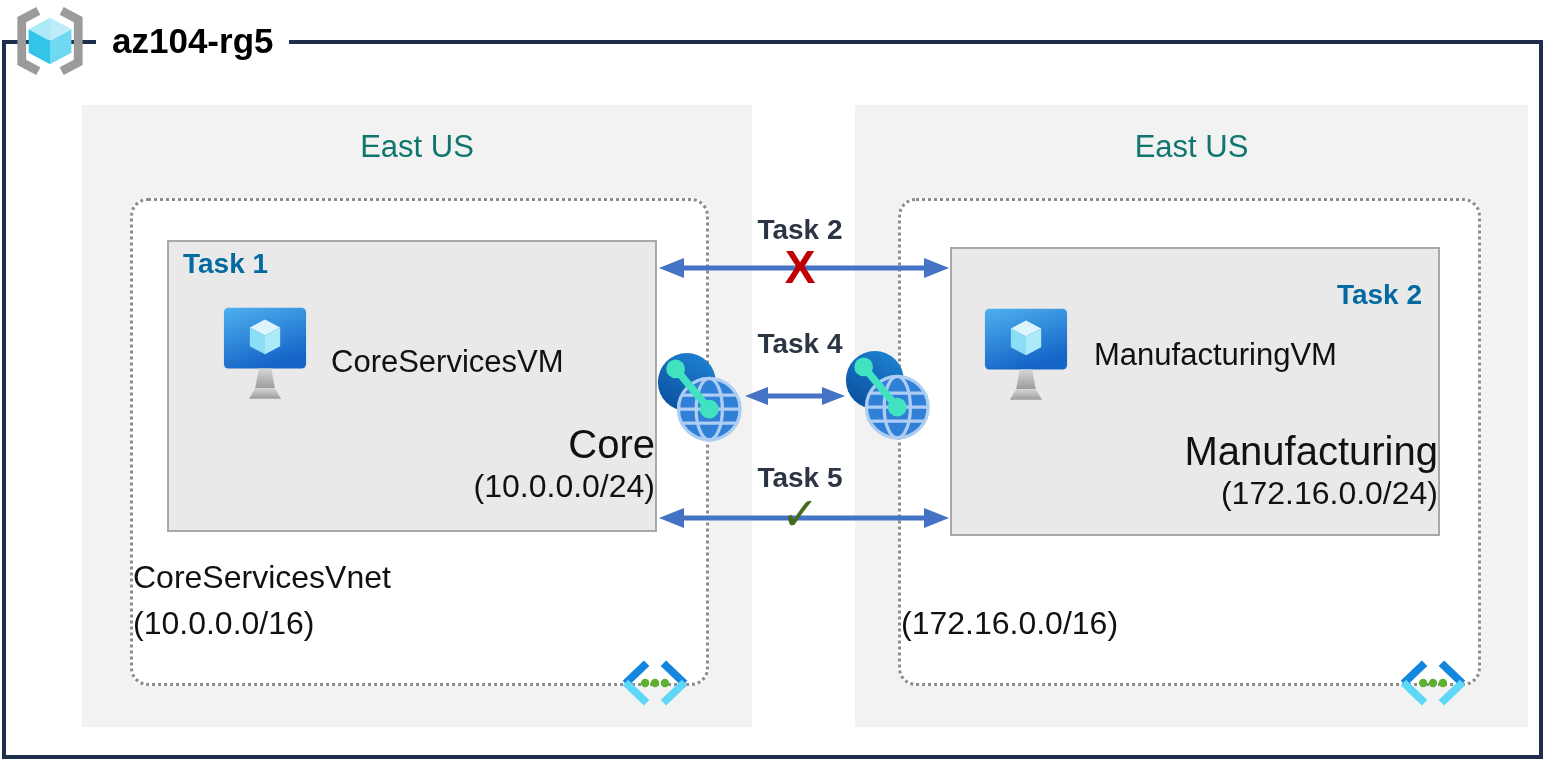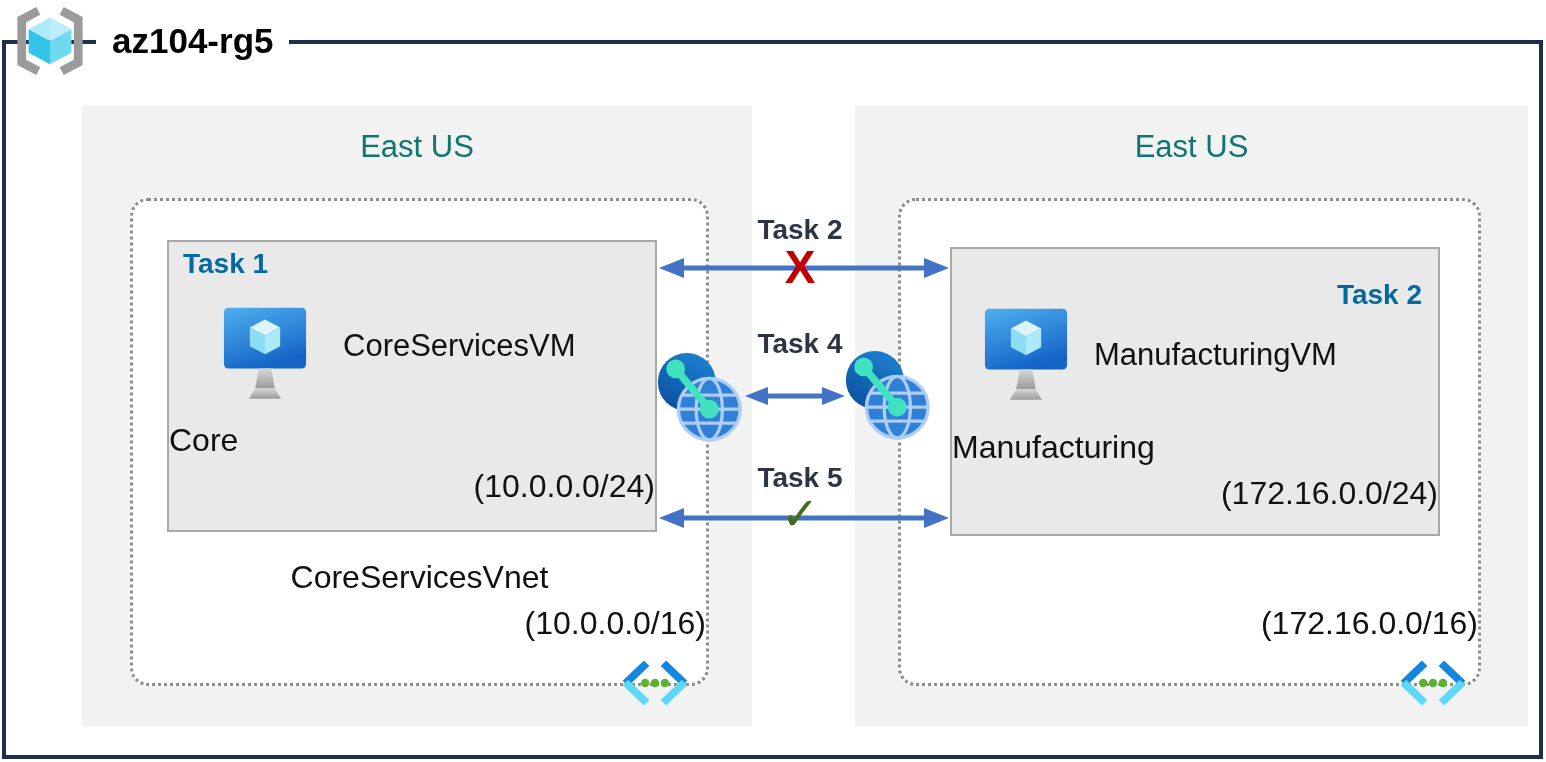--- a/index.html
+++ b/index.html
@@ -23,26 +23,26 @@
   .subnet-box{position:absolute;background:#e9e9e9;border:2px solid #a8a8a8;}
   .subnet-box.left{left:167px;top:240px;width:486px;height:288px;}
   .subnet-box.right{left:950px;top:247px;width:486px;height:285px;}
   .task-label{position:absolute;font-size:28px;font-weight:bold;color:#0369a1;white-space:nowrap;}
   .subnet-box.left .task-label{left:14px;top:6px;}
   .subnet-box.right .task-label{right:16px;top:6px;margin-top:24px;}
   .vm-icon{position:absolute;width:88px;height:100px;}
   .subnet-box.left .vm-icon{left:52px;top:64px;}
   .subnet-box.right .vm-icon{left:30px;top:58px;}
   .vm-name{position:absolute;font-size:31px;color:#111;white-space:nowrap;}
-  .subnet-box.left .vm-name{left:162px;top:86px;margin-left:12px;}
+  .subnet-box.left .vm-name{left:162px;top:102px;}
   .subnet-box.right .vm-name{left:142px;top:88px;text-align:center;}
-  .subnet-name{position:absolute;left:0;width:100%;text-align:left;font-size:32px;top:180px;}
+  .subnet-name{position:absolute;left:0;width:100%;text-align:right;font-size:40px;top:180px;}
   .subnet-cidr{position:absolute;left:0;width:100%;text-align:right;font-size:32px;top:226px;}
-  .vnet-name{position:absolute;left:0;width:100%;text-align:center;font-size:32px;top:358px;}
-  .vnet-cidr{position:absolute;left:0;width:100%;text-align:right;font-size:32px;top:404px;}
+  .vnet-name{position:absolute;left:0;width:100%;font-size:32px;top:358px;}
+  .vnet-cidr{position:absolute;left:0;width:100%;text-align:left;font-size:32px;top:404px;}
   .vnet-icon{position:absolute;width:74px;height:52px;bottom:-26px;}
   .vnet-box.left .vnet-icon{right:14px;}
   .vnet-box.right .vnet-icon{right:8px;}
   .conn-label{position:absolute;width:280px;text-align:center;font-size:28px;font-weight:bold;color:#2b3544;z-index:4;}
   .conn-label.t3{left:660px;top:214px;}
   .conn-label.t4{left:660px;top:328px;}
   .conn-label.t5{left:660px;top:462px;}
   .arrow{position:absolute;z-index:4;}
   .arrow.a3{left:658px;top:252px;width:292px;height:32px;}
   .arrow.a4{left:744px;top:380px;width:102px;height:32px;}

